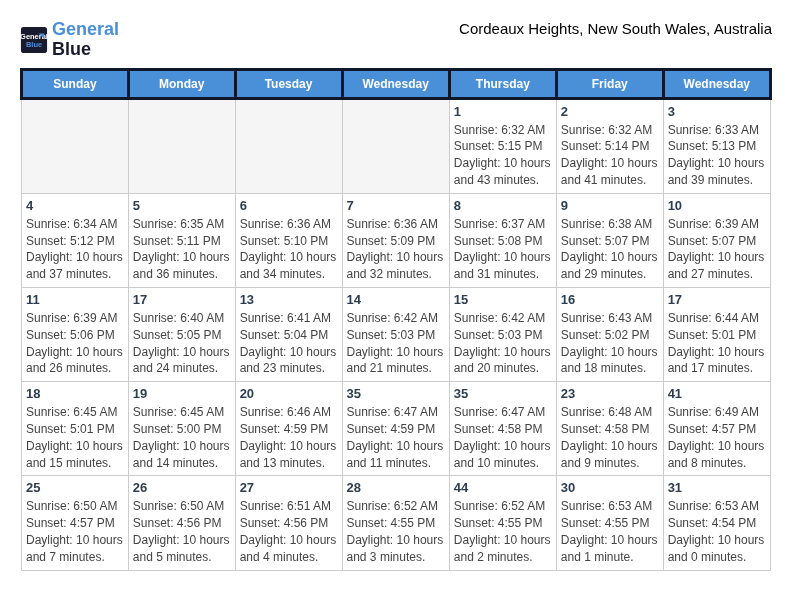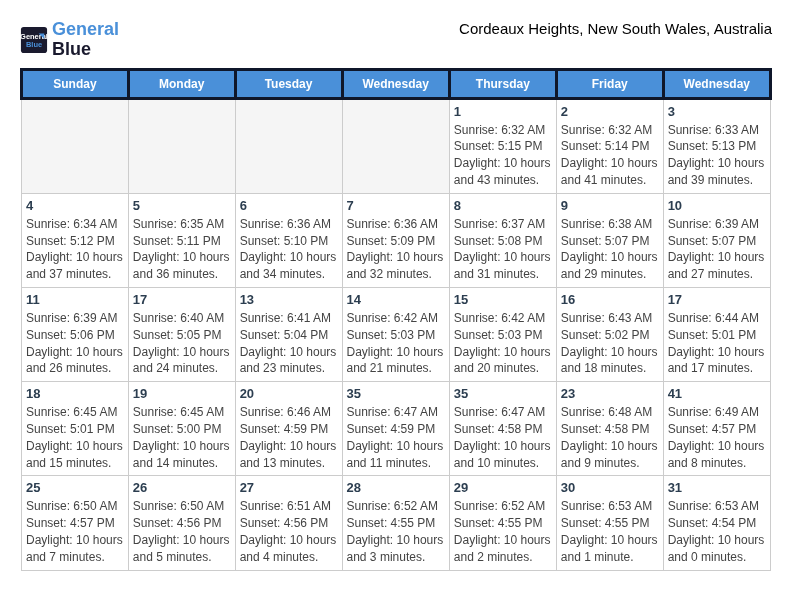--- a/index.html
+++ b/index.html
@@ -240,21 +240,21 @@
         </td>
         <td>
           <div class="day-number">27</div>
           <div class="day-info">Sunrise: 6:51 AM<br>Sunset: 4:56 PM<br>Daylight: 10 hours<br>and 4 minutes.</div>
         </td>
         <td>
           <div class="day-number">28</div>
           <div class="day-info">Sunrise: 6:52 AM<br>Sunset: 4:55 PM<br>Daylight: 10 hours<br>and 3 minutes.</div>
         </td>
         <td>
-          <div class="day-number">29</div>
+          <div class="day-number">44</div>
           <div class="day-info">Sunrise: 6:52 AM<br>Sunset: 4:55 PM<br>Daylight: 10 hours<br>and 2 minutes.</div>
         </td>
         <td>
           <div class="day-number">30</div>
           <div class="day-info">Sunrise: 6:53 AM<br>Sunset: 4:55 PM<br>Daylight: 10 hours<br>and 1 minute.</div>
         </td>
         <td>
           <div class="day-number">31</div>
           <div class="day-info">Sunrise: 6:53 AM<br>Sunset: 4:54 PM<br>Daylight: 10 hours<br>and 0 minutes.</div>
         </td>

